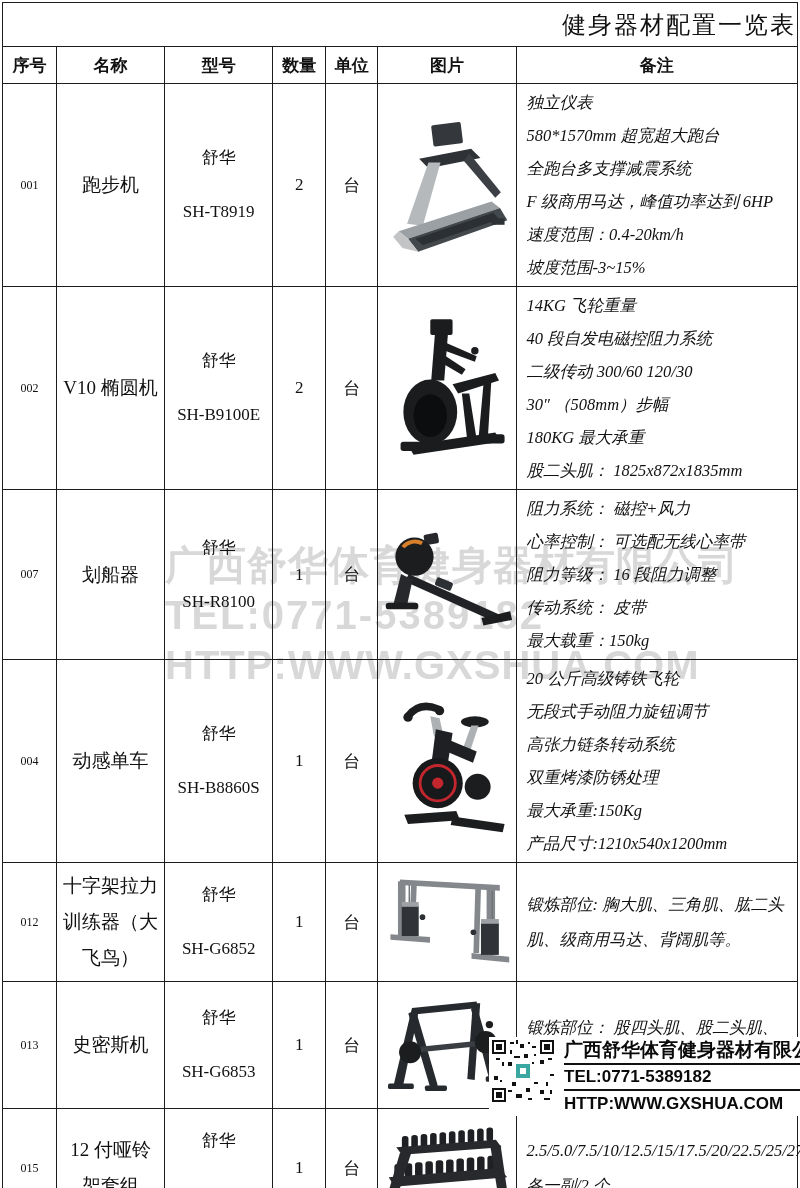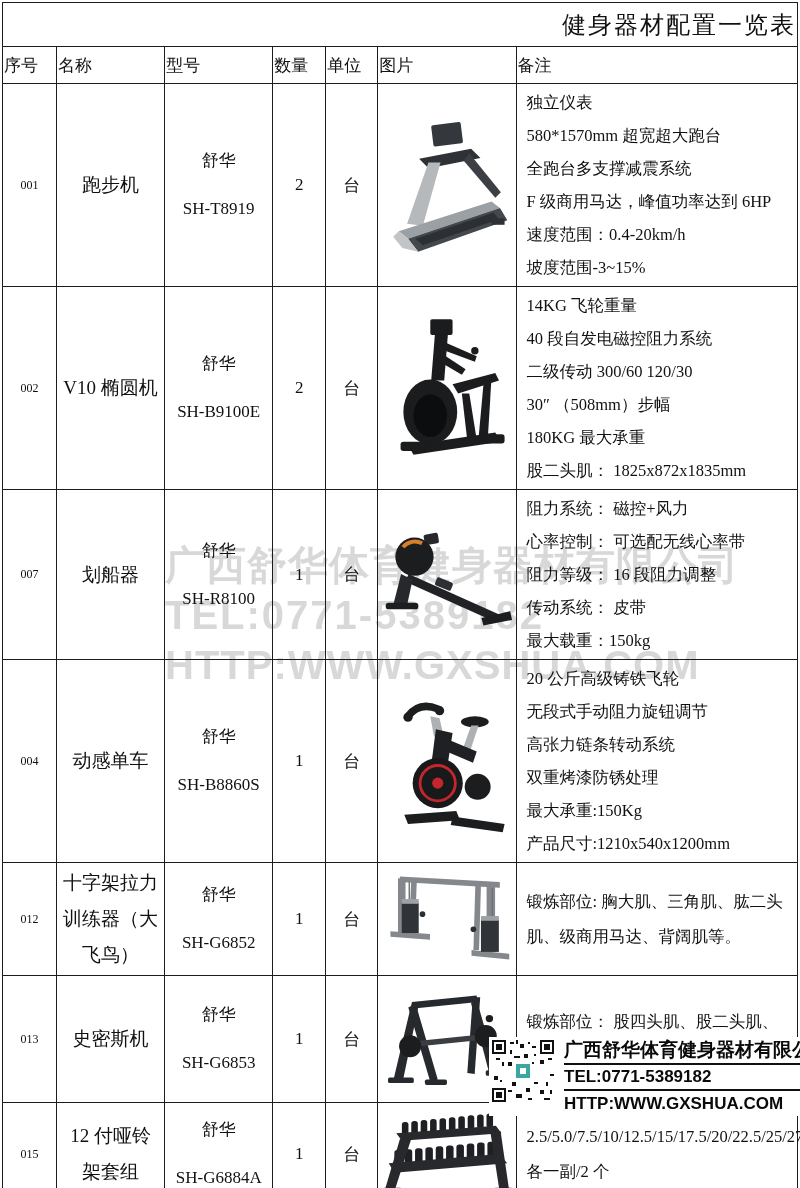--- a/index.html
+++ b/index.html
@@ -27,31 +27,31 @@
     position: relative; z-index: 2;
     border-collapse: collapse; table-layout: fixed;
     width: 796px; margin: 2px auto 0 auto;
     background: transparent;
   }
   table.sheet td { border: 1.5px solid #1c1c1c; vertical-align: middle; background: transparent; }
   td.title-cell {
     text-align: right; font-weight: normal; font-size: 24px; letter-spacing: 2px;
     height: 44px;
   }
-  tr.head td { font-weight: normal; font-size: 17px; height: 37px; }
+  tr.head td { text-align: center; font-weight: bold; font-size: 17px; height: 37px; }
   .rh1 { height: 197px; } .rh2 { height: 200px; } .rh3 { height: 166px; }
   .rh4 { height: 197px; } .rh5 { height: 109px; } .rh6 { height: 123px; } .rh7 { height: 100px; }
   td.t-serial { text-align: center; font-size: 12px; }
   td.t-name   { text-align: center; font-size: 19px; line-height: 36px; padding: 0 6px; }
   td.t-model  { text-align: center; font-size: 17px; }
-  td.t-model p { margin: 2px; line-height: 46px; }
+  td.t-model p { margin: 8px; line-height: 46px; }
   td.t-qty, td.t-unit { text-align: center; font-size: 17px; }
   td.t-img { text-align: center; padding: 2px; }
   td.t-remarks { font-size: 16.5px; padding: 2px 6px 2px 10px; }
-  td.t-remarks p { margin: 0; line-height: 33px; }
+  td.t-remarks p { margin: 0; line-height: 33px; font-style: italic; }
   
   .contact {
     position: absolute; left: 489px; top: 1037px; z-index: 5;
     display: flex; align-items: flex-start; background: #fff; padding: 1px;
   }
   .contact .qr { flex: 0 0 auto; }
   .contact .ctext {
     margin-left: 8px;
     font-family: "Liberation Sans", "DejaVu Sans", sans-serif;
     font-weight: bold; color: #0a0a0a; white-space: nowrap;

